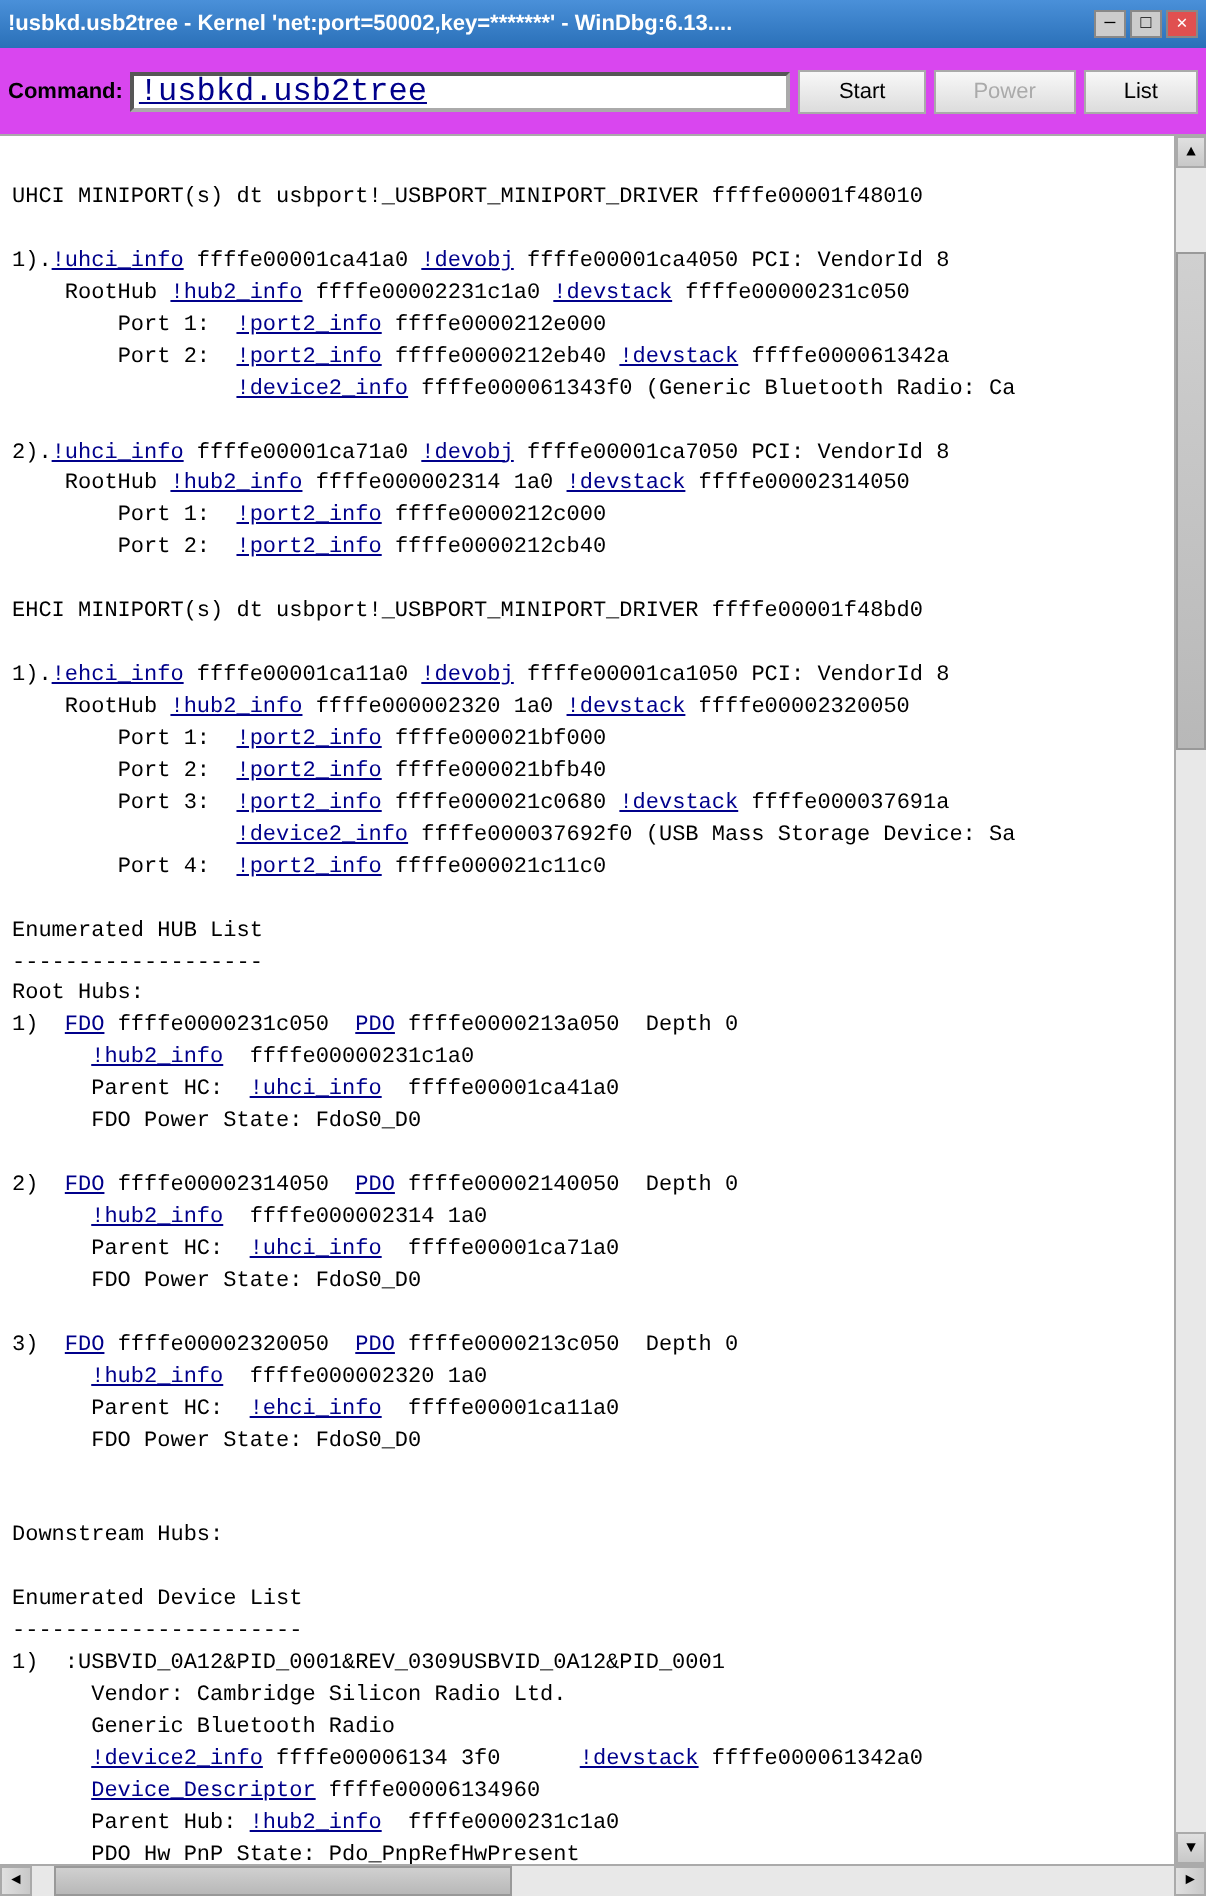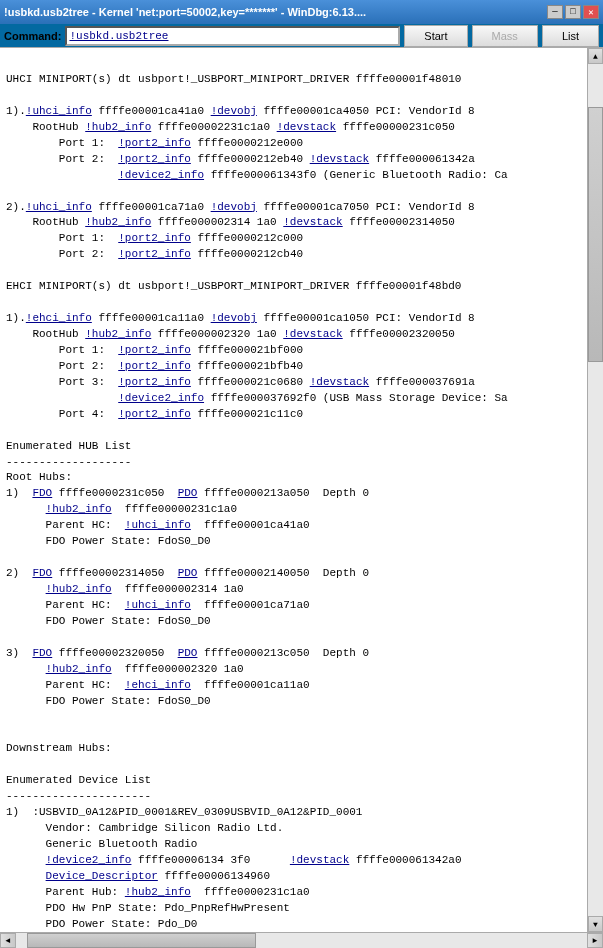--- a/index.html
+++ b/index.html
@@ -42,41 +42,41 @@
       font-size: 9px;
       display: flex;
       align-items: center;
       justify-content: center;
       cursor: pointer;
       color: #000;
     }
     .title-btn.close { background: #e05050; color: #fff; }
     
     .toolbar {
-      background: #0369a1;
+      background: #d946ef;
       border-bottom: 1px solid #aaa;
-      height: 24px;
+      height: 44px;
       display: flex;
       align-items: center;
       padding: 2px 4px;
       gap: 4px;
       flex-shrink: 0;
     }
     .cmd-label {
       font-family: Arial, sans-serif;
       font-size: 11px;
       font-weight: bold;
       color: #000;
     }
     .cmd-input {
       flex: 1;
       height: 20px;
       border: 2px inset #aaa;
       font-family: 'Courier New', monospace;
-      font-size: 11px;
+      font-size: 16px;
       padding: 0 2px;
       background: #fff;
       color: #00008b;
       text-decoration: underline;
     }
     .tb-btn {
       height: 22px;
       min-width: 40px;
       background: linear-gradient(to bottom, #f8f8f8, #dcdcdc);
       border: 1px solid #aaa;
@@ -191,21 +191,21 @@
     <div class="title-btn">─</div>
     <div class="title-btn">□</div>
     <div class="title-btn close">✕</div>
   </div>
 </div>
 
 <div class="toolbar">
   <span class="cmd-label">Command:</span>
   <input class="cmd-input" type="text" value="!usbkd.usb2tree" style="">
   <button class="tb-btn">Start</button>
-  <button class="tb-btn disabled" disabled="">Mass</button>
+  <button class="tb-btn disabled" disabled="">Power</button>
   <button class="tb-btn">List</button>
 </div>
 
 <div class="main-area">
   <div class="content" id="content-area"><span>UHCI MINIPORT(s) dt usbport!_USBPORT_MINIPORT_DRIVER ffffe00001f48010</span>
 <span>&nbsp;</span>
 <span>1).<a class="dbg-link" href="#">!uhci_info</a> ffffe00001ca41a0 <a class="dbg-link" href="#">!devobj</a> ffffe00001ca4050 PCI: VendorId 8</span>
 <span>    RootHub <a class="dbg-link" href="#">!hub2_info</a> ffffe00002231c1a0 <a class="dbg-link" href="#">!devstack</a> ffffe00000231c050</span>
 <span>        Port 1:  <a class="dbg-link" href="#">!port2_info</a> ffffe0000212e000</span>
 <span>        Port 2:  <a class="dbg-link" href="#">!port2_info</a> ffffe0000212eb40 <a class="dbg-link" href="#">!devstack</a> ffffe000061342a</span>

